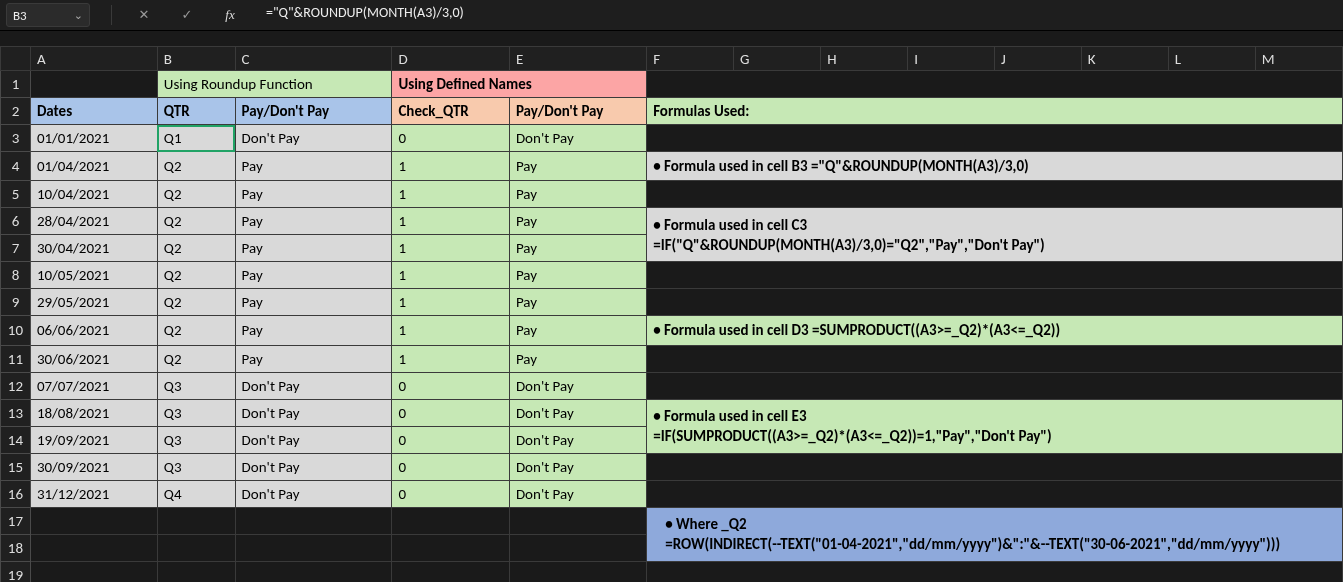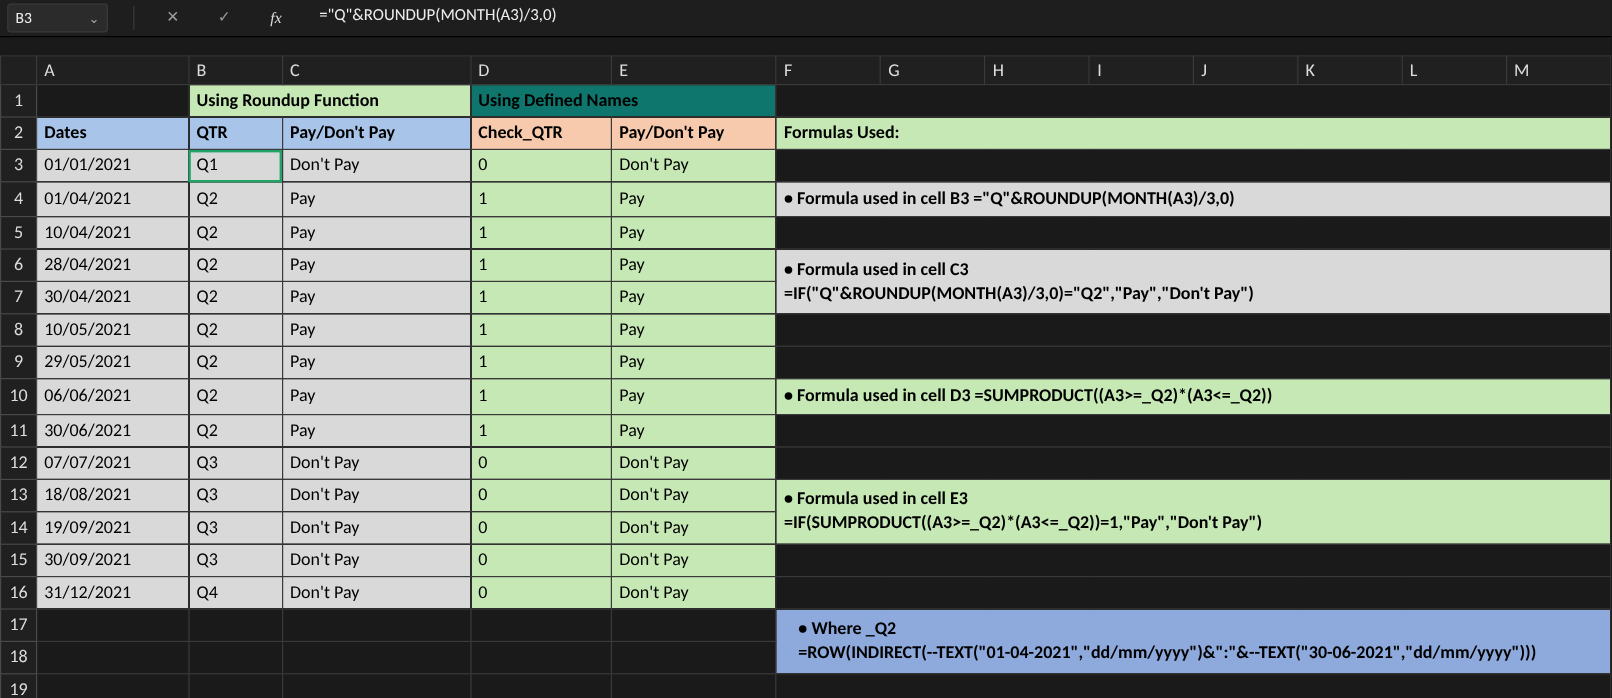--- a/index.html
+++ b/index.html
@@ -106,28 +106,28 @@
     background: #202020;
     color: #ddd;
     font-weight: normal;
     text-align: center;
     width: 30px;
     border-color: #4a4a4a;
   }
 
   
   .fill-blue   { background: #a9c4e9; color:#000;margin-left:14px; }
-  .fill-yellow { background: #0f766e; color:#000; text-align:center; font-weight:bold;}
+  .fill-yellow { background: #fca5a5; color:#000; text-align:center; font-weight:bold;}
   .fill-green  { background: #c6e8b5; color:#000; }
   .fill-grey   { background: #d9d9d9; color:#000; }
   .fill-salmon { background: #f8caad; color:#000; font-weight:bold;}
   .fill-blue2  { background: #8ea9db; color:#000; }
   .hdr-bold    { font-weight:bold; }
   .ralign { text-align: right; }
-  .center { text-align:center; font-weight:bold;margin-top:20px;}
+  .center { text-align:center; font-weight:normal;margin-top:20px;}
   tbody td { color:#fff; }
   tbody td.fill-blue, tbody td.fill-yellow, tbody td.fill-green,
   tbody td.fill-grey, tbody td.fill-salmon, tbody td.fill-blue2 { color:#000; }
 
   
   .selected {
     outline: 2px solid #21a366;
     outline-offset: -2px;
   }
 

